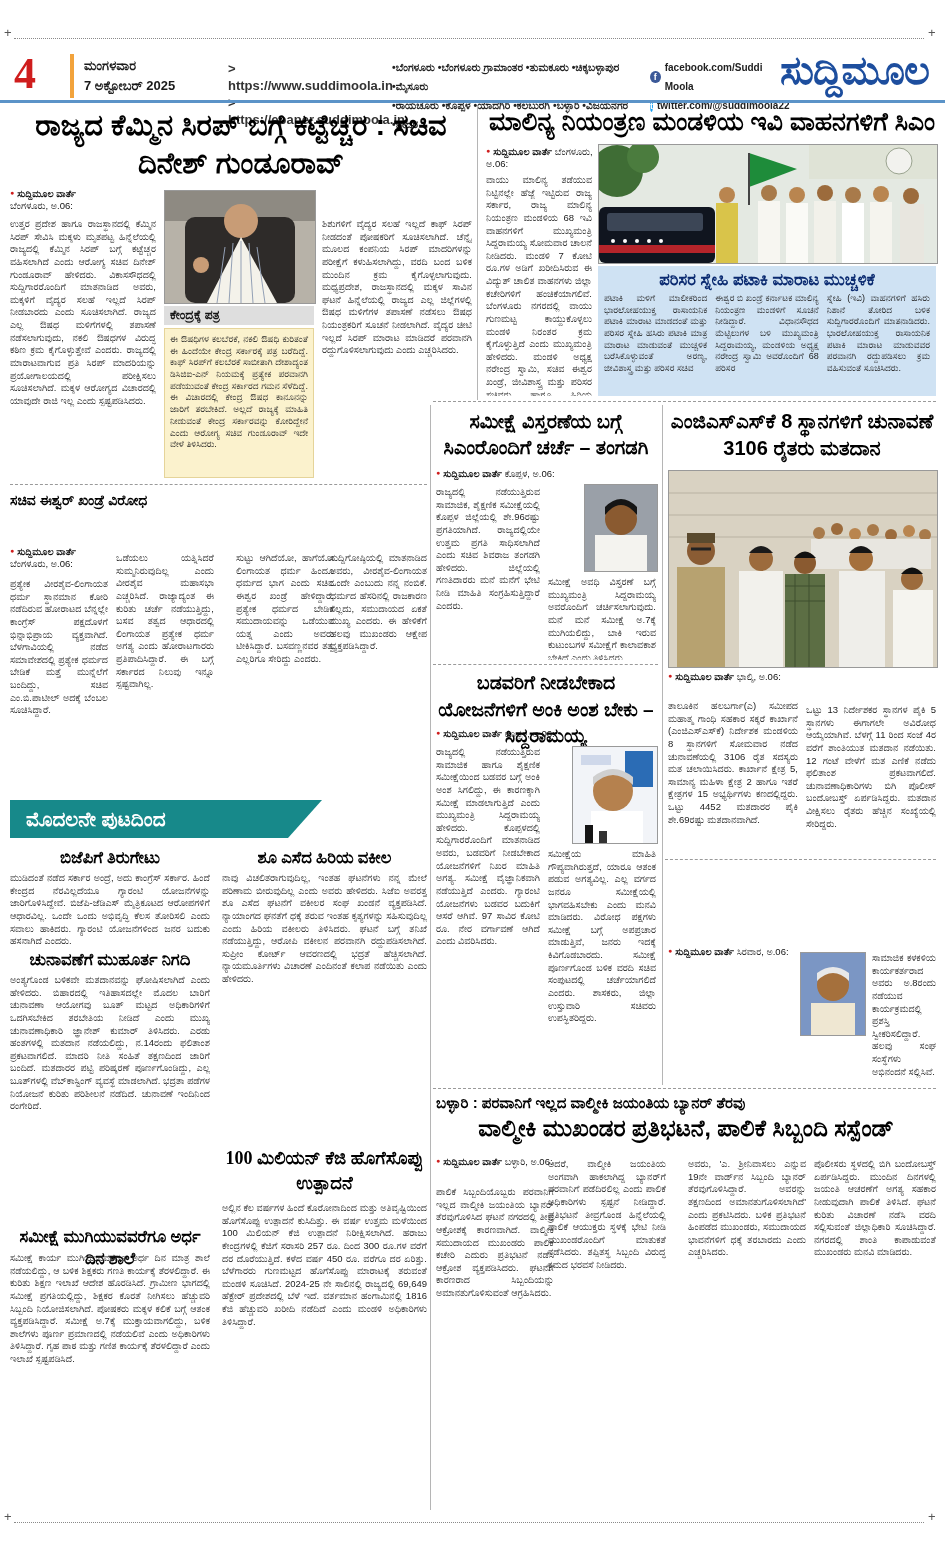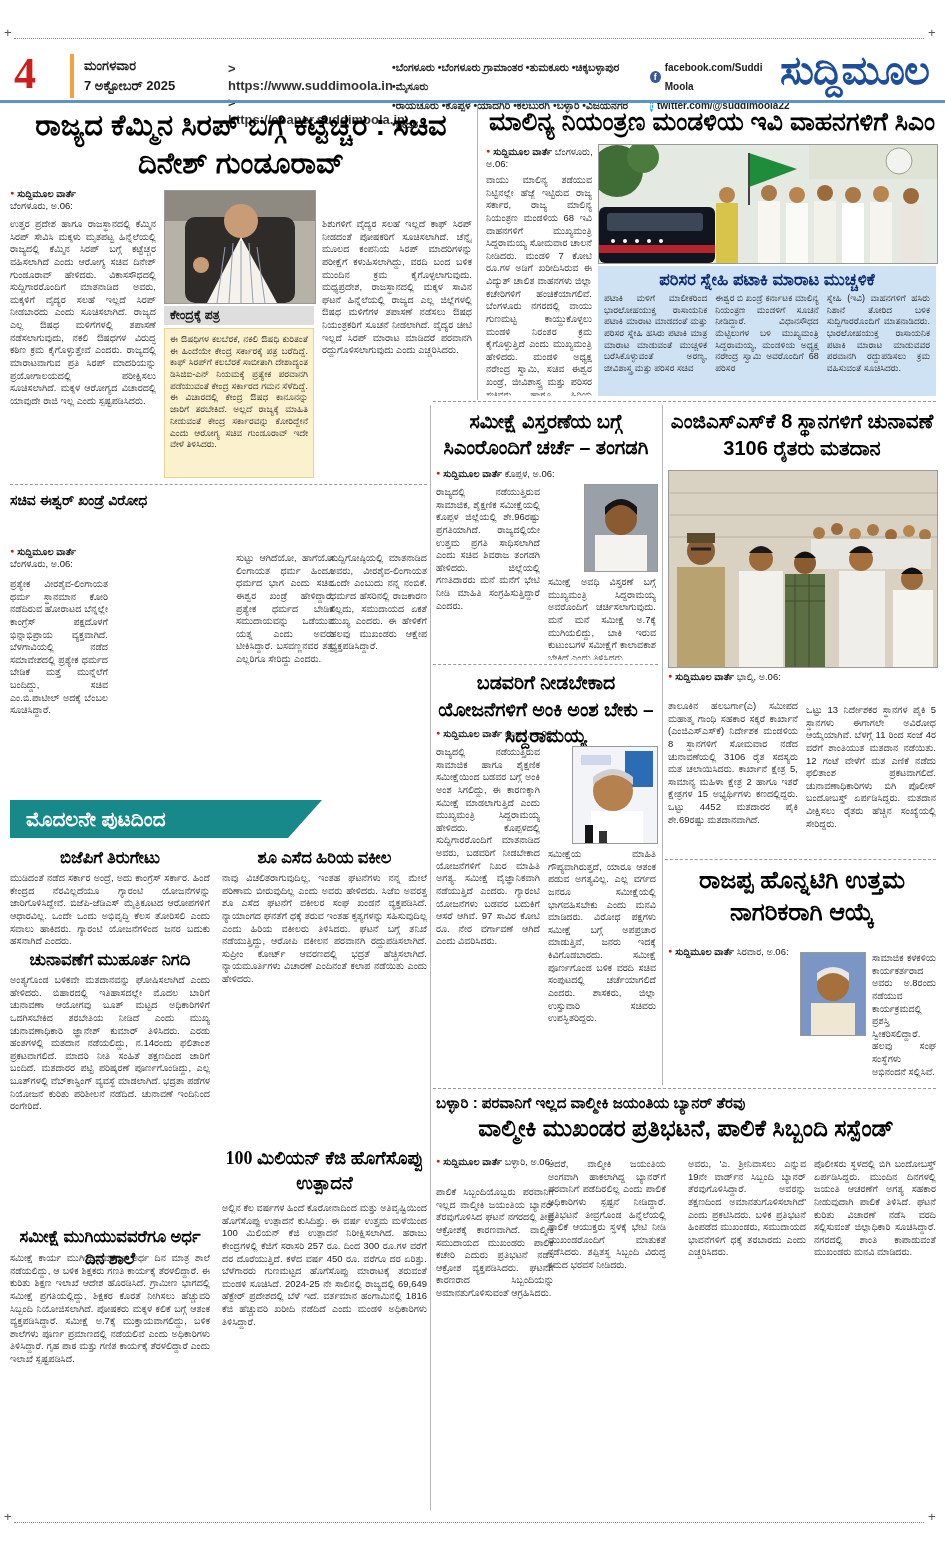--- a/index.html
+++ b/index.html
@@ -225,21 +225,20 @@
       <rect x="8" y="8" width="30" height="10" fill="#cfd8ea"></rect>
       <circle cx="40" cy="44" r="20" fill="#b5814e"></circle>
       <path d="M20 38 Q40 18 60 38 L60 30 Q40 14 20 30 Z" fill="#cfcfcf"></path>
       <rect x="18" y="64" width="52" height="32" fill="#ffffff"></rect>
       <rect x="12" y="78" width="8" height="18" fill="#151515"></rect>
       <rect x="26" y="84" width="8" height="12" fill="#333333"></rect>
     </svg>
   </div>
   <div class="abs news" style="left:548px;top:848px;width:108px;height:234px;">ಸಮೀಕ್ಷೆಯ ಮಾಹಿತಿ ಗೌಪ್ಯವಾಗಿರುತ್ತದೆ, ಯಾರೂ ಆತಂಕ ಪಡುವ ಅಗತ್ಯವಿಲ್ಲ. ಎಲ್ಲ ವರ್ಗದ ಜನರೂ ಸಮೀಕ್ಷೆಯಲ್ಲಿ ಭಾಗವಹಿಸಬೇಕು ಎಂದು ಮನವಿ ಮಾಡಿದರು. ವಿರೋಧ ಪಕ್ಷಗಳು ಸಮೀಕ್ಷೆ ಬಗ್ಗೆ ಅಪಪ್ರಚಾರ ಮಾಡುತ್ತಿವೆ, ಜನರು ಇದಕ್ಕೆ ಕಿವಿಗೊಡಬಾರದು. ಸಮೀಕ್ಷೆ ಪೂರ್ಣಗೊಂಡ ಬಳಿಕ ವರದಿ ಸಚಿವ ಸಂಪುಟದಲ್ಲಿ ಚರ್ಚೆಯಾಗಲಿದೆ ಎಂದರು. ಶಾಸಕರು, ಜಿಲ್ಲಾ ಉಸ್ತುವಾರಿ ಸಚಿವರು ಉಪಸ್ಥಿತರಿದ್ದರು.</div>
 
-  <div class="abs hl" style="left:668px;top:864px;width:268px;font-size:24px;line-height:1.35;">ರಾಜಪ್ಪ ಹೊನ್ನಟಿಗಿ ಉತ್ತಮ ನಾಗರಿಕರಾಗಿ ಆಯ್ಕೆ</div>
   <div class="abs byline" style="left:668px;top:946px;width:128px;">
     <span class="bullet"></span><span class="agency">ಸುದ್ದಿಮೂಲ ವಾರ್ತೆ</span>
     <span>ಸಿರವಾರ, ಅ.06:</span>
   </div>
   <div class="abs" style="left:800px;top:952px;width:64px;height:82px;border:1px solid #999;">
     <svg width="64" height="82" viewBox="0 0 64 82">
       <rect width="64" height="82" fill="#7b96c4"></rect>
       <circle cx="32" cy="32" r="16" fill="#a5703c"></circle>
       <path d="M16 28 Q32 12 48 28 L48 20 Q32 8 16 20 Z" fill="#e8e8e8"></path>
       <rect x="10" y="50" width="44" height="32" fill="#efe7d2"></rect>
@@ -250,20 +249,21 @@
   <div class="abs vr" style="left:430px;top:405px;height:1105px;"></div>
   <div class="abs vr" style="left:662px;top:405px;height:680px;"></div>
 
   <div class="abs dash" style="left:10px;top:484px;width:417px;"></div>
   <div class="abs kicker" style="left:10px;top:492px;width:417px;font-size:14px;">ಸಚಿವ ಈಶ್ವರ್ ಖಂಡ್ರೆ ವಿರೋಧ</div>
   <div class="abs byline" style="left:10px;top:546px;width:100px;">
     <div><span class="bullet"></span><span class="agency">ಸುದ್ದಿಮೂಲ ವಾರ್ತೆ</span></div>
     <div>ಬೆಂಗಳೂರು, ಅ.06:</div>
   </div>
   <div class="abs news" style="left:10px;top:578px;width:98px;height:212px;">ಪ್ರತ್ಯೇಕ ವೀರಶೈವ-ಲಿಂಗಾಯತ ಧರ್ಮ ಸ್ಥಾನಮಾನ ಕೋರಿ ನಡೆದಿರುವ ಹೋರಾಟದ ಬೆನ್ನಲ್ಲೇ ಕಾಂಗ್ರೆಸ್ ಪಕ್ಷದೊಳಗೆ ಭಿನ್ನಾಭಿಪ್ರಾಯ ವ್ಯಕ್ತವಾಗಿದೆ. ಬೆಳಗಾವಿಯಲ್ಲಿ ನಡೆದ ಸಮಾವೇಶದಲ್ಲಿ ಪ್ರತ್ಯೇಕ ಧರ್ಮದ ಬೇಡಿಕೆ ಮತ್ತೆ ಮುನ್ನೆಲೆಗೆ ಬಂದಿದ್ದು, ಸಚಿವ ಎಂ.ಬಿ.ಪಾಟೀಲ್ ಅದಕ್ಕೆ ಬೆಂಬಲ ಸೂಚಿಸಿದ್ದಾರೆ.</div>
+  <div class="abs news" style="left:116px;top:552px;width:98px;height:238px;">ಒಡೆಯಲು ಯತ್ನಿಸಿದರೆ ಸುಮ್ಮನಿರುವುದಿಲ್ಲ ಎಂದು ವೀರಶೈವ ಮಹಾಸಭಾ ಎಚ್ಚರಿಸಿದೆ. ರಾಜ್ಯಾದ್ಯಂತ ಈ ಕುರಿತು ಚರ್ಚೆ ನಡೆಯುತ್ತಿದ್ದು, ಬಸವ ತತ್ವದ ಆಧಾರದಲ್ಲಿ ಲಿಂಗಾಯತ ಪ್ರತ್ಯೇಕ ಧರ್ಮ ಅಗತ್ಯ ಎಂದು ಹೋರಾಟಗಾರರು ಪ್ರತಿಪಾದಿಸಿದ್ದಾರೆ. ಈ ಬಗ್ಗೆ ಸರ್ಕಾರದ ನಿಲುವು ಇನ್ನೂ ಸ್ಪಷ್ಟವಾಗಿಲ್ಲ.</div>
   <div class="abs news" style="left:236px;top:552px;width:98px;height:238px;">ಸುಟ್ಟು ಆಗಿದೆಯೋ, ಹಾಗೆಯೋ ಲಿಂಗಾಯತ ಧರ್ಮ ಹಿಂದೂ ಧರ್ಮದ ಭಾಗ ಎಂದು ಸಚಿವ ಈಶ್ವರ ಖಂಡ್ರೆ ಹೇಳಿದ್ದಾರೆ. ಪ್ರತ್ಯೇಕ ಧರ್ಮದ ಬೇಡಿಕೆ ಸಮುದಾಯವನ್ನು ಒಡೆಯುವ ಯತ್ನ ಎಂದು ಅವರು ಟೀಕಿಸಿದ್ದಾರೆ. ಬಸವಣ್ಣನವರ ತತ್ವ ಎಲ್ಲರಿಗೂ ಸೇರಿದ್ದು ಎಂದರು.</div>
   <div class="abs news" style="left:330px;top:552px;width:97px;height:238px;">ಸುದ್ದಿಗೋಷ್ಠಿಯಲ್ಲಿ ಮಾತನಾಡಿದ ಅವರು, ವೀರಶೈವ-ಲಿಂಗಾಯತ ಒಂದೇ ಎಂಬುದು ನನ್ನ ನಂಬಿಕೆ. ಧರ್ಮದ ಹೆಸರಿನಲ್ಲಿ ರಾಜಕಾರಣ ಸಲ್ಲದು, ಸಮುದಾಯದ ಏಕತೆ ಮುಖ್ಯ ಎಂದರು. ಈ ಹೇಳಿಕೆಗೆ ಹಲವು ಮುಖಂಡರು ಆಕ್ಷೇಪ ವ್ಯಕ್ತಪಡಿಸಿದ್ದಾರೆ.</div>
 
   <div class="abs" style="left:10px;top:800px;width:312px;height:38px;background:#17898a;clip-path:polygon(0 0,100% 0,calc(100% - 34px) 100%,0 100%);color:#fff;font-weight:bold;font-size:20px;line-height:38px;padding-left:16px;box-sizing:border-box;">ಮೊದಲನೇ ಪುಟದಿಂದ</div>
 
   <div class="abs subhead" style="left:10px;top:848px;width:200px;font-size:16.5px;">ಬಿಜೆಪಿಗೆ ತಿರುಗೇಟು</div>
   <div class="abs news" style="left:10px;top:872px;width:200px;height:72px;">ಮುಡಿದಂತೆ ನಡೆದ ಸರ್ಕಾರ ಅಂದ್ರೆ, ಅದು ಕಾಂಗ್ರೆಸ್ ಸರ್ಕಾರ. ಹಿಂದೆ ಕೇಂದ್ರದ ನೆರವಿಲ್ಲದೆಯೂ ಗ್ಯಾರಂಟಿ ಯೋಜನೆಗಳನ್ನು ಜಾರಿಗೊಳಿಸಿದ್ದೇವೆ. ಬಿಜೆಪಿ-ಜೆಡಿಎಸ್ ಮೈತ್ರಿಕೂಟದ ಆರೋಪಗಳಿಗೆ ಆಧಾರವಿಲ್ಲ. ಒಂದೇ ಒಂದು ಅಭಿವೃದ್ಧಿ ಕೆಲಸ ತೋರಿಸಲಿ ಎಂದು ಸವಾಲು ಹಾಕಿದರು. ಗ್ಯಾರಂಟಿ ಯೋಜನೆಗಳಿಂದ ಜನರ ಬದುಕು ಹಸನಾಗಿದೆ ಎಂದರು.</div>
   <div class="abs subhead" style="left:10px;top:950px;width:200px;font-size:16.5px;">ಚುನಾವಣೆಗೆ ಮುಹೂರ್ತ ನಿಗದಿ</div>
   <div class="abs news" style="left:10px;top:974px;width:200px;height:222px;">ಅಂತ್ಯಗೊಂಡ ಬಳಿಕವೇ ಮತದಾನವನ್ನು ಘೋಷಿಸಲಾಗಿದೆ ಎಂದು ಹೇಳಿದರು. ಬಿಹಾರದಲ್ಲಿ ಇತಿಹಾಸದಲ್ಲೇ ಮೊದಲ ಬಾರಿಗೆ ಚುನಾವಣಾ ಆಯೋಗವು ಬೂತ್ ಮಟ್ಟದ ಅಧಿಕಾರಿಗಳಿಗೆ ಒದಗಿಸಬೇಕಿದ ತರಬೇತಿಯ ನೀಡಿದೆ ಎಂದು ಮುಖ್ಯ ಚುನಾವಣಾಧಿಕಾರಿ ಜ್ಞಾನೇಶ್ ಕುಮಾರ್ ತಿಳಿಸಿದರು. ಎರಡು ಹಂತಗಳಲ್ಲಿ ಮತದಾನ ನಡೆಯಲಿದ್ದು, ನ.14ರಂದು ಫಲಿತಾಂಶ ಪ್ರಕಟವಾಗಲಿದೆ. ಮಾದರಿ ನೀತಿ ಸಂಹಿತೆ ತಕ್ಷಣದಿಂದ ಜಾರಿಗೆ ಬಂದಿದೆ. ಮತದಾರರ ಪಟ್ಟಿ ಪರಿಷ್ಕರಣೆ ಪೂರ್ಣಗೊಂಡಿದ್ದು, ಎಲ್ಲ ಬೂತ್‌ಗಳಲ್ಲಿ ವೆಬ್‌ಕಾಸ್ಟಿಂಗ್ ವ್ಯವಸ್ಥೆ ಮಾಡಲಾಗಿದೆ. ಭದ್ರತಾ ಪಡೆಗಳ ನಿಯೋಜನೆ ಕುರಿತು ಪರಿಶೀಲನೆ ನಡೆದಿದೆ. ಚುನಾವಣೆ ಇಂದಿನಿಂದ ರಂಗೇರಿದೆ.</div>
   <div class="abs subhead" style="left:10px;top:1202px;width:200px;font-size:16.5px;line-height:1.35;margin-top:24px;">ಸಮೀಕ್ಷೆ ಮುಗಿಯುವವರೆಗೂ ಅರ್ಧ ದಿನ ಶಾಲೆ</div>

